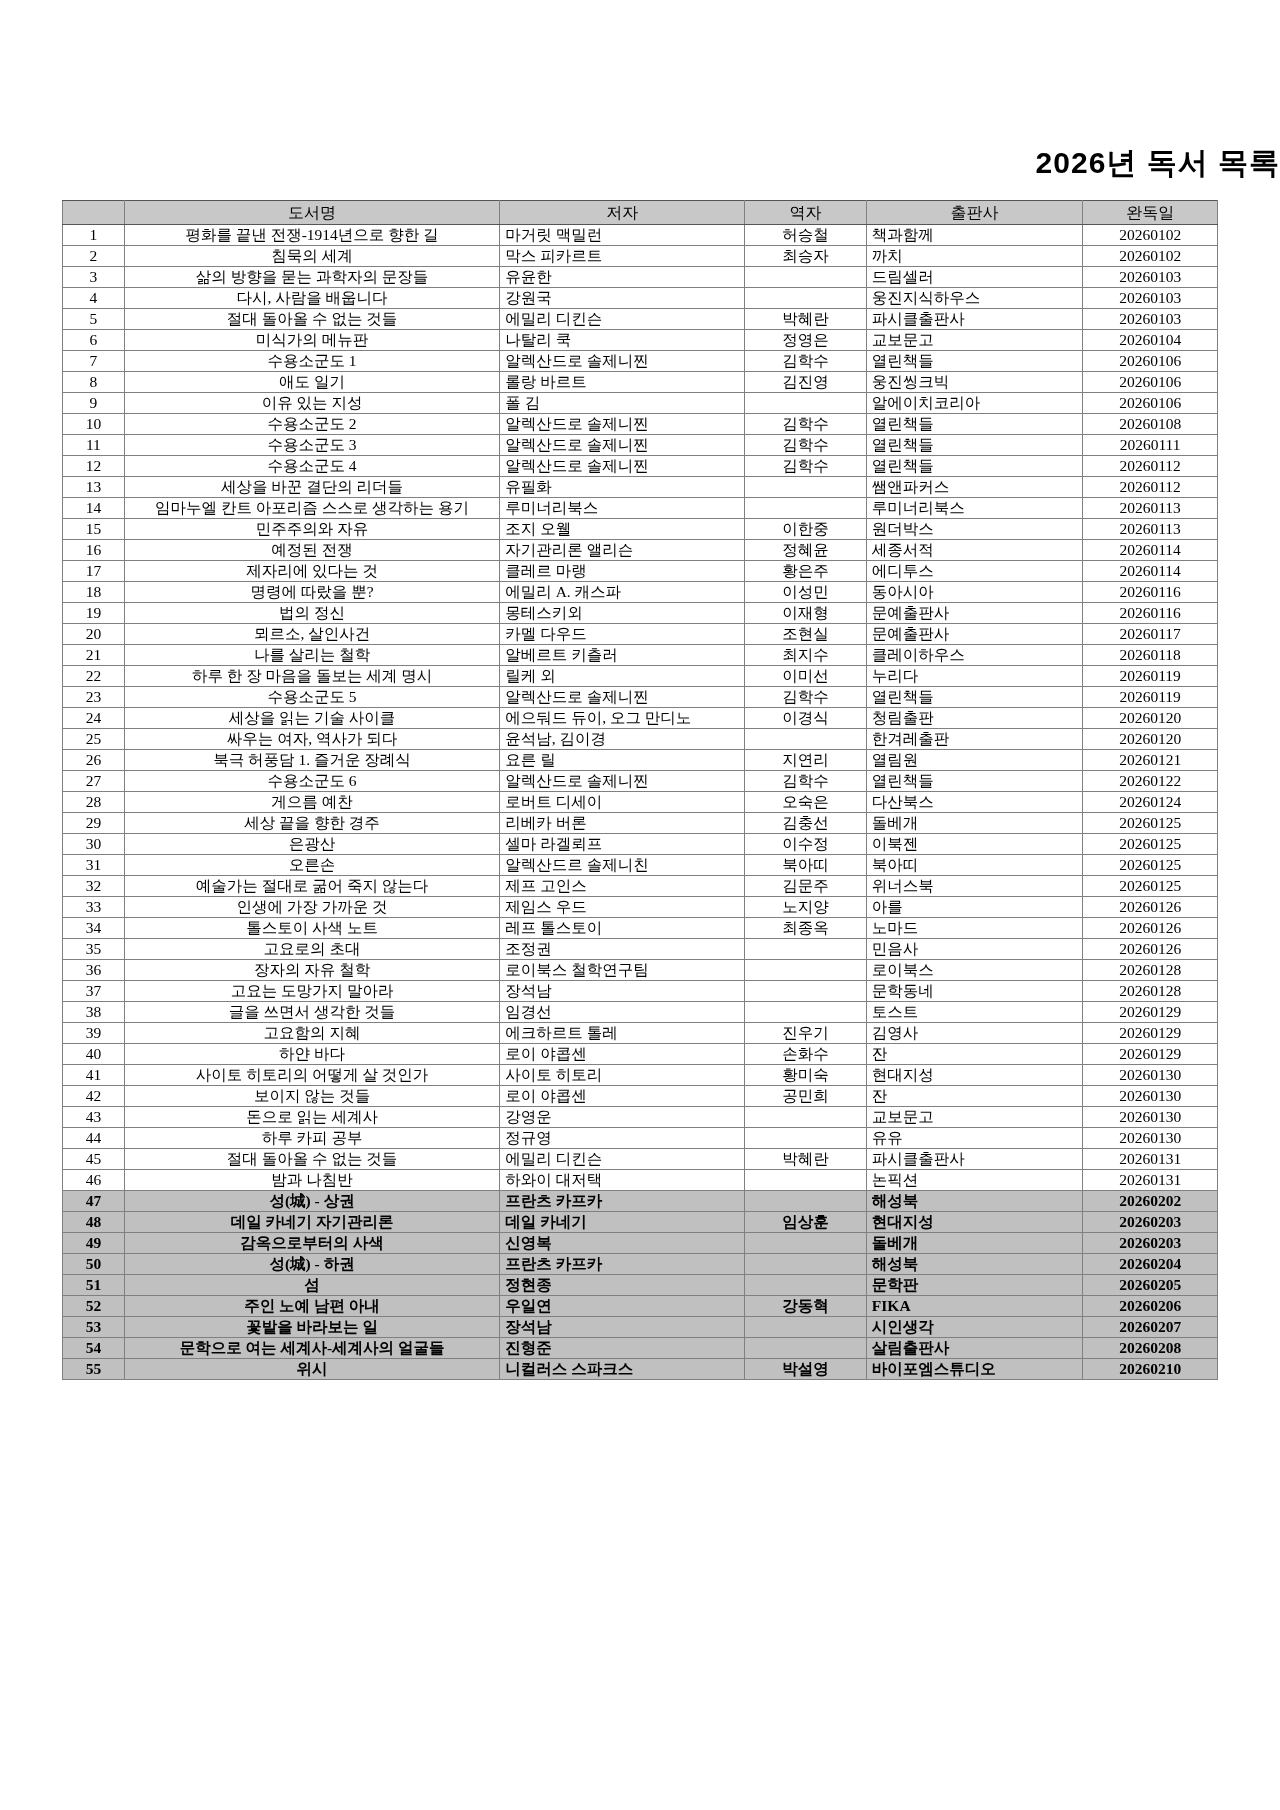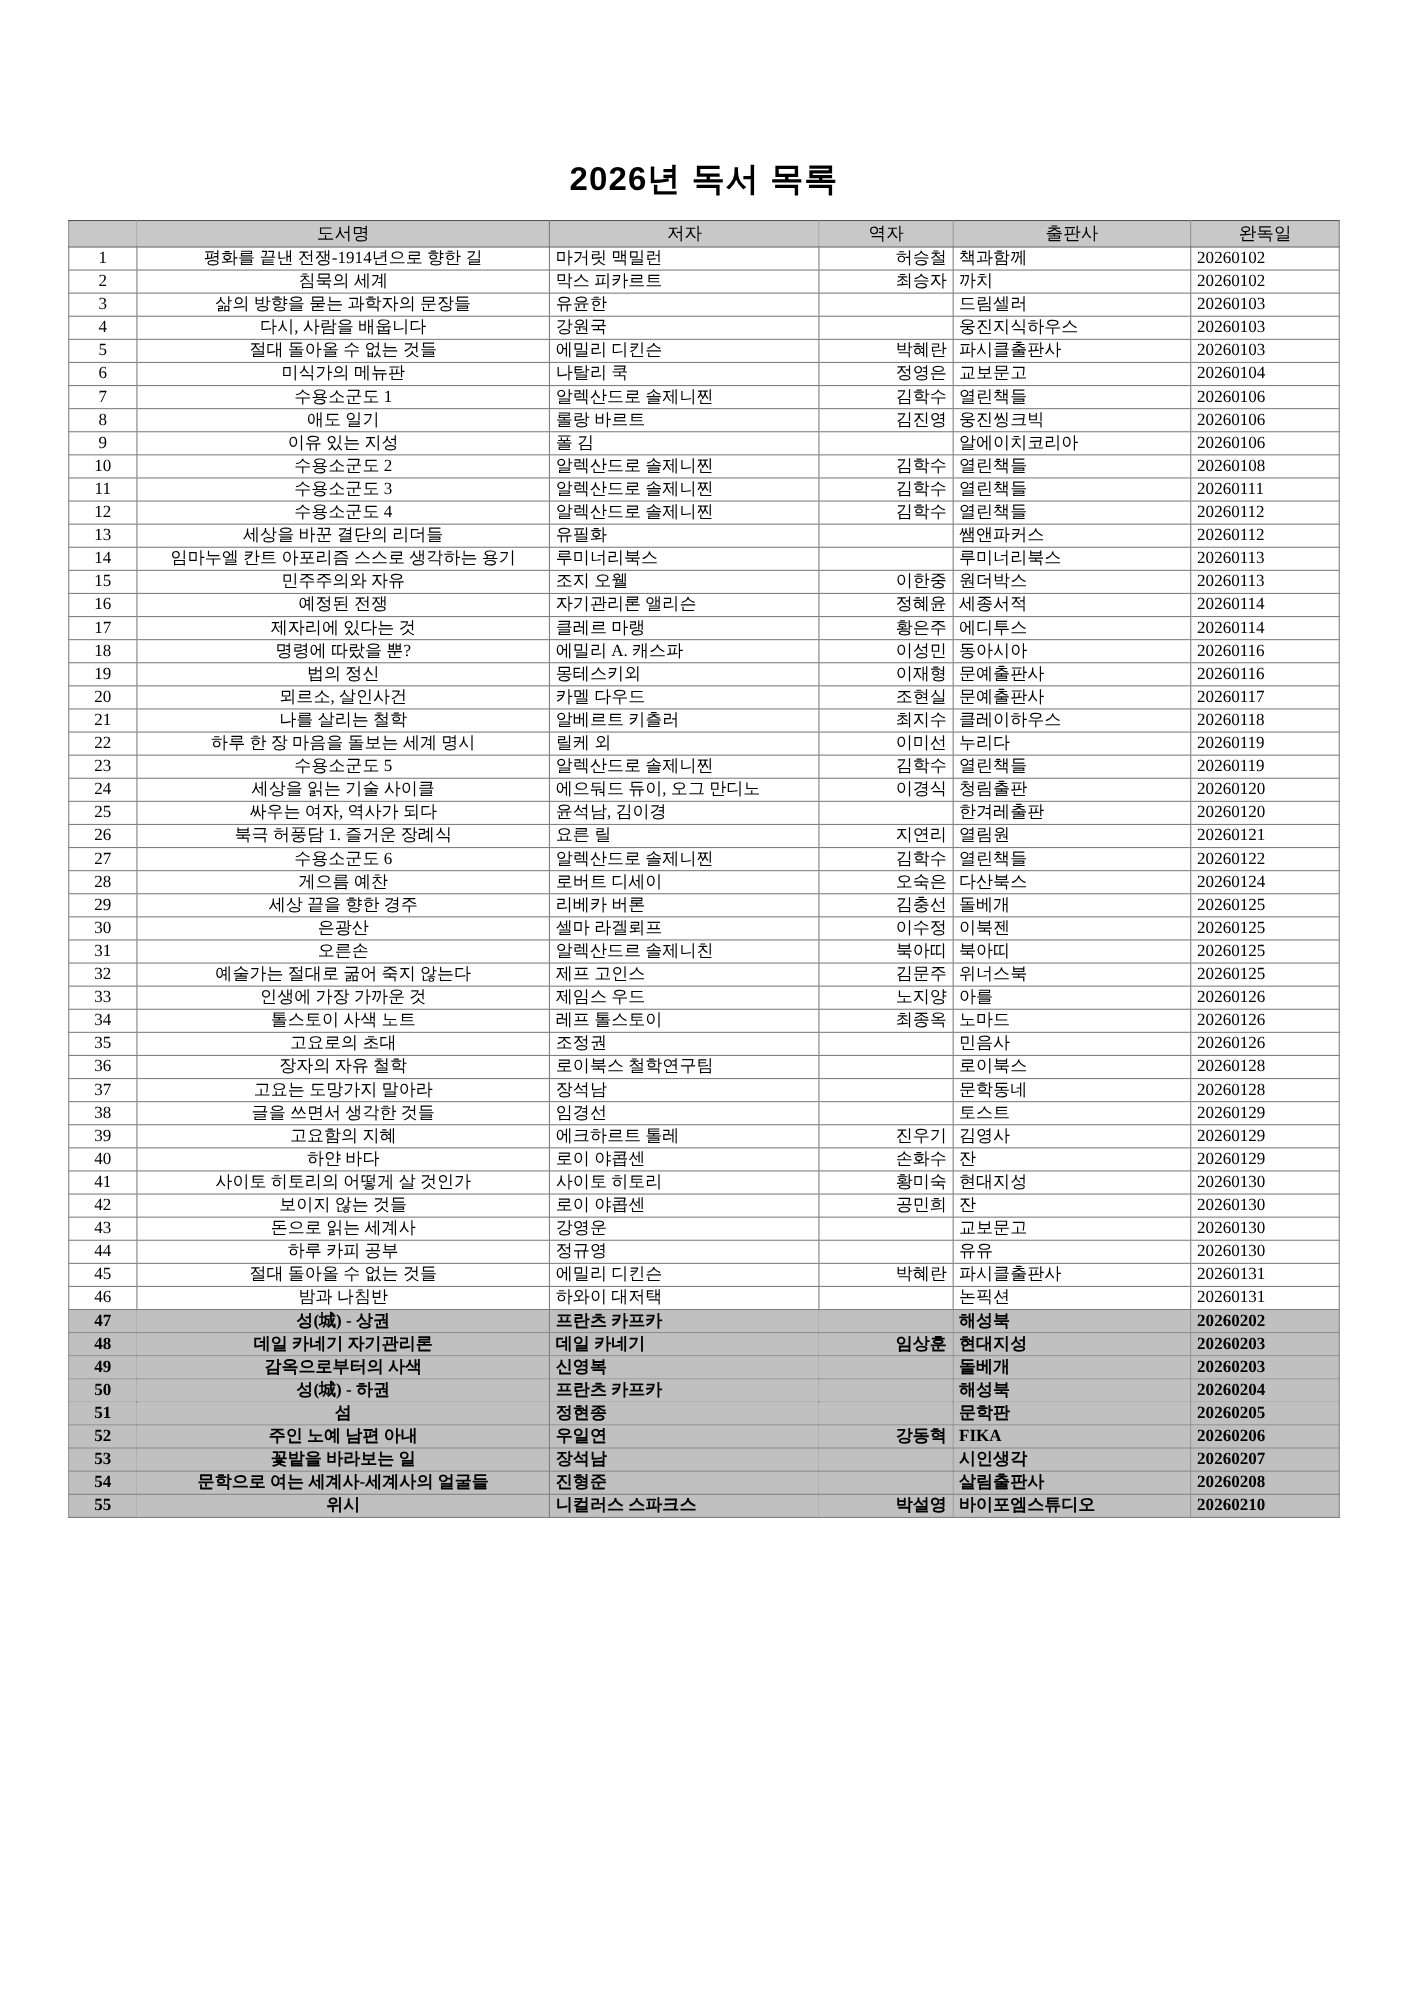--- a/index.html
+++ b/index.html
@@ -23,21 +23,21 @@
     box-sizing: border-box;
     padding: 0;
     background: #ffffff;
   }
 
   .doc-title {
     position: absolute;
     top: 143px;
     left: 0;
     width: 1280px;
-    text-align: center;
+    text-align: right;
     font-family: "Liberation Sans", "DejaVu Sans", sans-serif;
     font-size: 30px;
     font-weight: bold;
     letter-spacing: 1px;
     color: #000000;
   }
 
   .table-wrap {
     position: absolute;
     top: 200px;
@@ -80,23 +80,23 @@
     border-bottom: 1px solid #555;
   }
 
   table.reading-list tbody td { background: #ffffff; }
 
   table.reading-list tbody tr.shaded td { background: #c0c0c0; font-weight: bold; }
 
   td.col-no    { text-align: center; }
   td.col-title { text-align: center; }
   td.col-author{ text-align: left; margin-left: 46px; }
-  td.col-trans { text-align: right; }
+  td.col-trans { text-align: center; }
   td.col-pub   { text-align: left; }
-  td.col-date  { }
+  td.col-date  { text-align: center; }
 </style>
 </head>
 <body>
 
 <div class="page">
 
   <div class="doc-title">2026년 독서 목록</div>
 
   <div class="table-wrap">
     <table class="reading-list">

